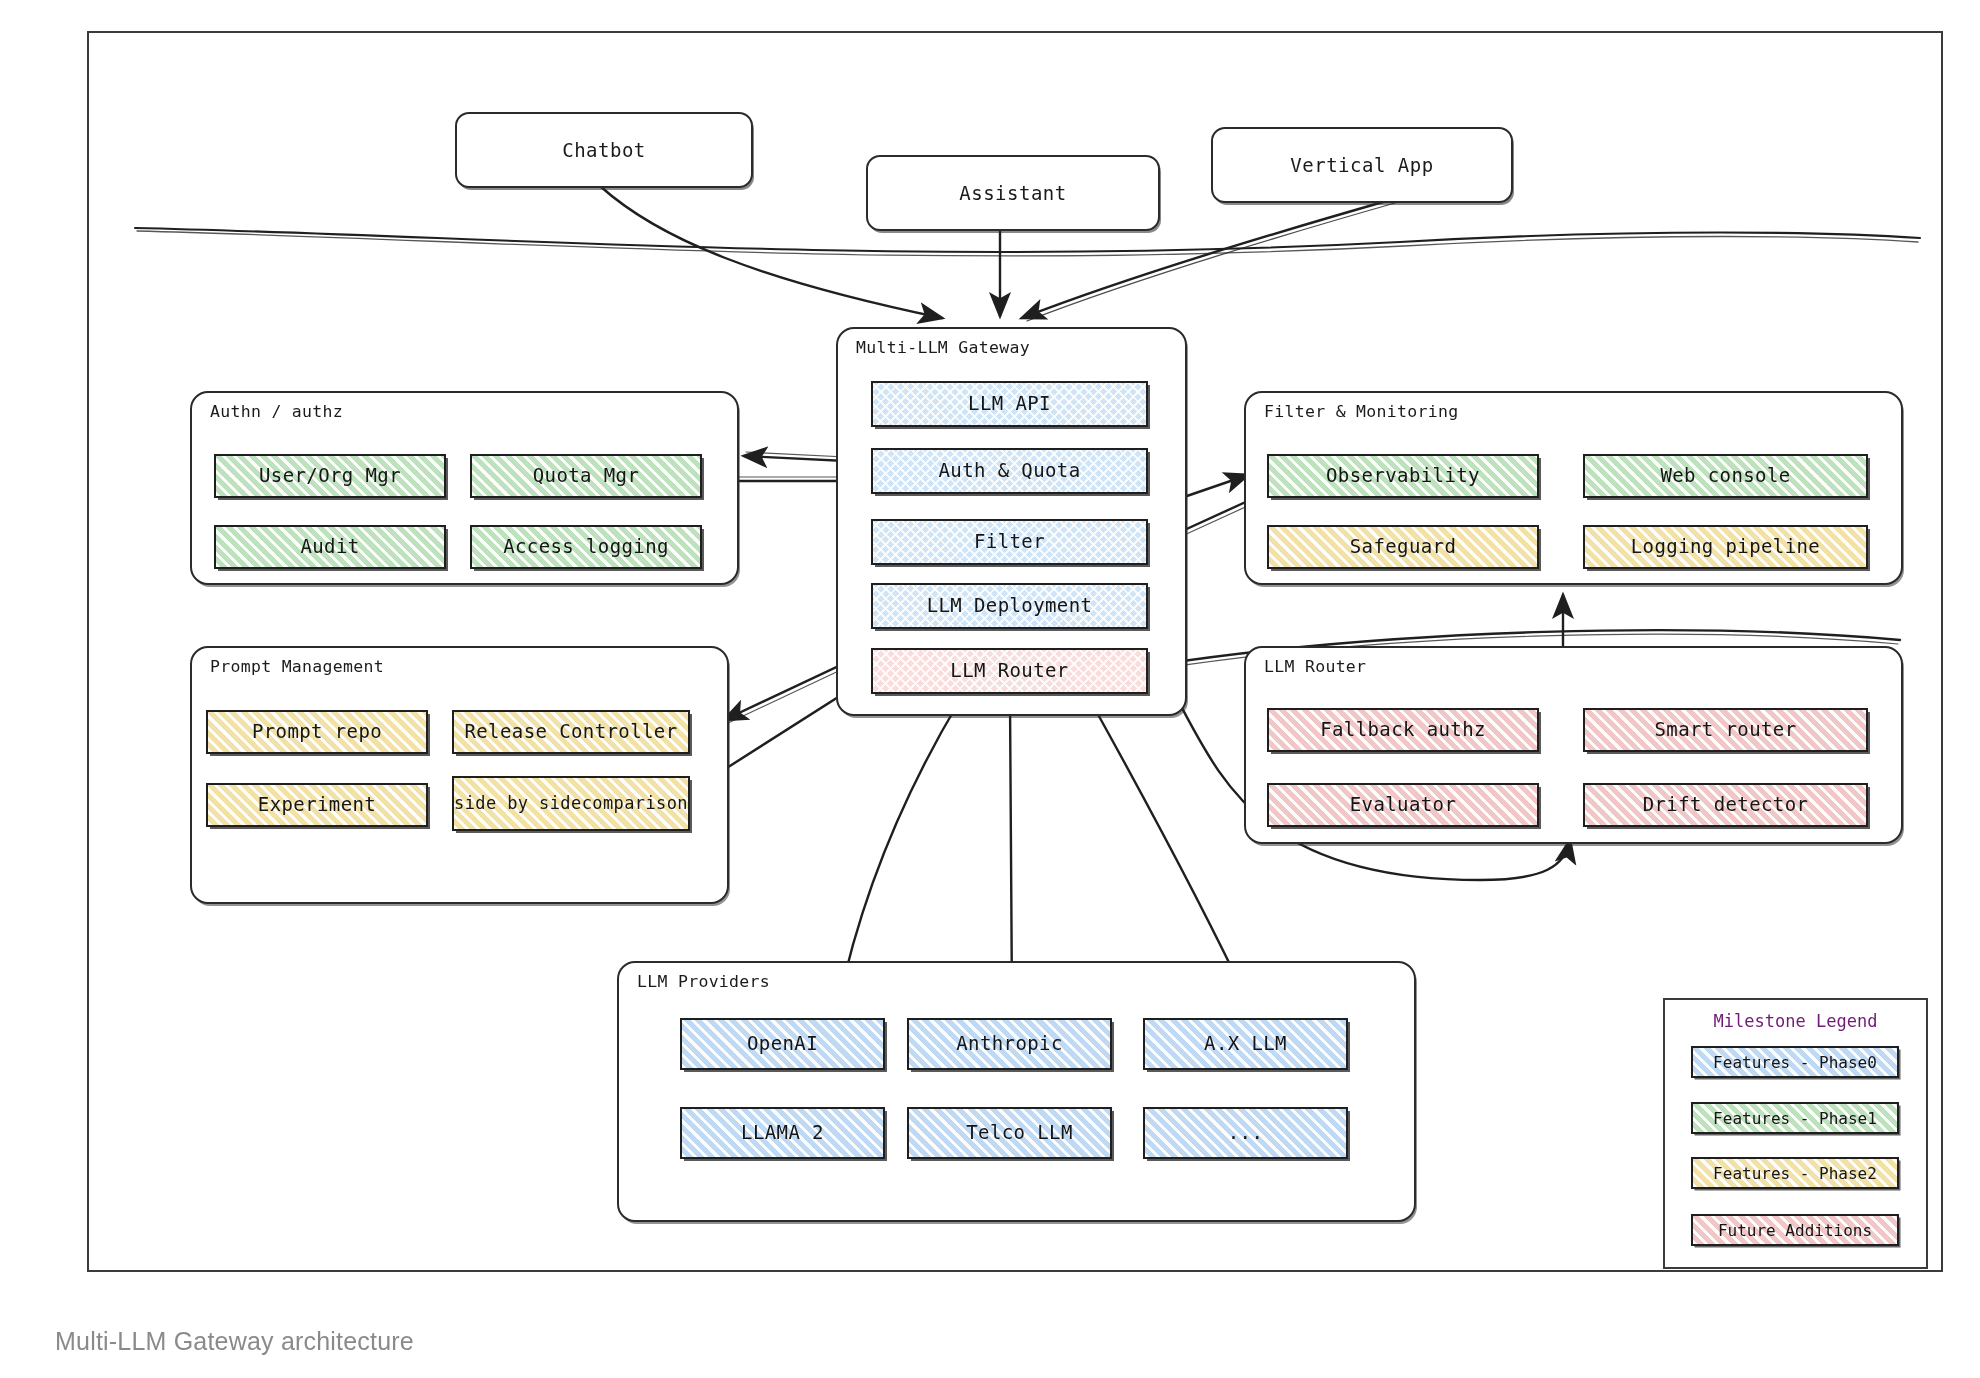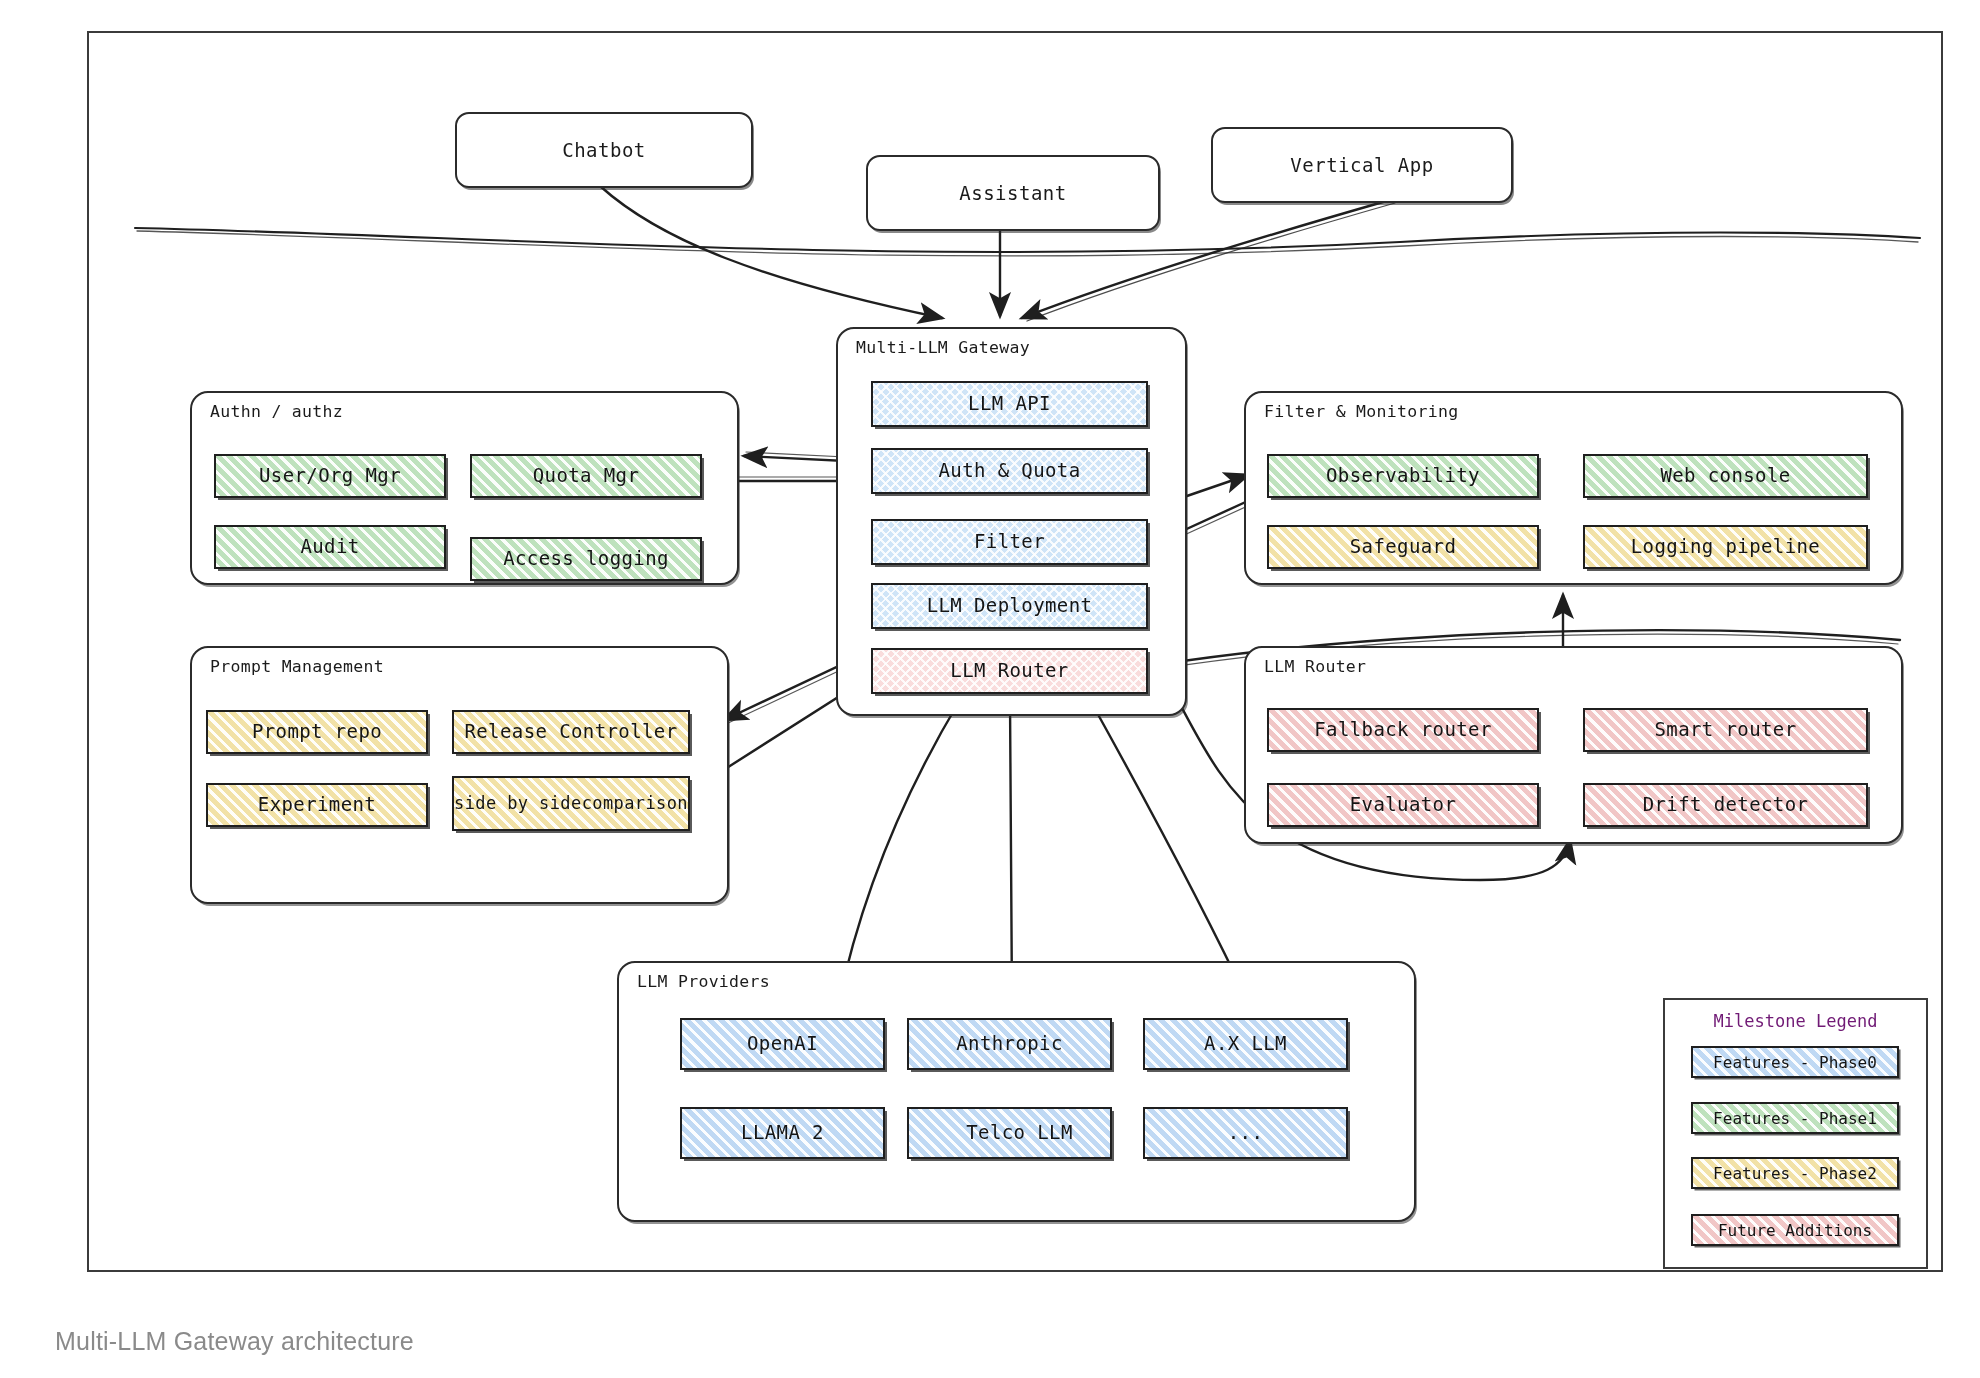--- a/index.html
+++ b/index.html
@@ -197,21 +197,21 @@
       <div class="node fill-red-x" style="left: 871px; top: 648px; width: 277px; height: 46px;">LLM Router</div>
     </div>
 
   <div id="groups-host">
       <div class="group" style="left: 190px; top: 391px; width: 545px; height: 190px;">
         <div class="g-title">Authn / authz</div>
       </div>
       <div class="node fill-green-d" style="left: 214px; top: 454px; width: 232px; height: 44px;">User/Org Mgr</div>
       <div class="node fill-green-d" style="left: 470px; top: 454px; width: 232px; height: 44px;">Quota Mgr</div>
       <div class="node fill-green-d" style="left: 214px; top: 525px; width: 232px; height: 44px;">Audit</div>
-      <div class="node fill-green-d" style="left: 470px; top: 525px; width: 232px; height: 44px; margin-top: 12px;">Access logging</div>
+      <div class="node fill-green-d" style="left: 470px; top: 525px; width: 232px; height: 44px;">Access logging</div>
       <div class="group" style="left: 1244px; top: 391px; width: 655px; height: 190px;">
         <div class="g-title">Filter &amp; Monitoring</div>
       </div>
       <div class="node fill-green-d" style="left: 1267px; top: 454px; width: 272px; height: 44px;">Observability</div>
       <div class="node fill-green-d" style="left: 1583px; top: 454px; width: 285px; height: 44px;">Web console</div>
       <div class="node fill-yellow-d" style="left: 1267px; top: 525px; width: 272px; height: 44px;">Safeguard</div>
       <div class="node fill-yellow-d" style="left: 1583px; top: 525px; width: 285px; height: 44px;">Logging pipeline</div>
       <div class="group" style="left: 190px; top: 646px; width: 535px; height: 254px;">
         <div class="g-title">Prompt Management</div>
       </div>
@@ -219,21 +219,21 @@
       <div class="node fill-yellow-d" style="left: 452px; top: 710px; width: 238px; height: 44px;">Release Controller</div>
       <div class="node fill-yellow-d" style="left: 206px; top: 783px; width: 222px; height: 44px;">Experiment</div>
       <div class="node fill-yellow-d small" style="left: 452px; top: 776px; width: 238px; height: 55px;">
         <span>side by side</span>
         <br>
         <span>comparison</span>
       </div>
       <div class="group" style="left: 1244px; top: 646px; width: 655px; height: 194px;">
         <div class="g-title">LLM Router</div>
       </div>
-      <div class="node fill-red-d" style="left: 1267px; top: 708px; width: 272px; height: 44px;">Fallback router</div>
+      <div class="node fill-red-d" style="left: 1267px; top: 708px; width: 272px; height: 44px;">Fallback authz</div>
       <div class="node fill-red-d" style="left: 1583px; top: 708px; width: 285px; height: 44px; text-align: center;">Smart router</div>
       <div class="node fill-red-d" style="left: 1267px; top: 783px; width: 272px; height: 44px;">Evaluator</div>
       <div class="node fill-red-d" style="left: 1583px; top: 783px; width: 285px; height: 44px;">Drift detector</div>
       <div class="group" style="left: 617px; top: 961px; width: 795px; height: 257px;">
         <div class="g-title">LLM Providers</div>
       </div>
       <div class="node fill-blue-d" style="left: 680px; top: 1018px; width: 205px; height: 52px;">OpenAI</div>
       <div class="node fill-blue-d" style="left: 907px; top: 1018px; width: 205px; height: 52px;">Anthropic</div>
       <div class="node fill-blue-d" style="left: 1143px; top: 1018px; width: 205px; height: 52px;">A.X LLM</div>
       <div class="node fill-blue-d" style="left: 680px; top: 1107px; width: 205px; height: 52px;">LLAMA 2</div>

